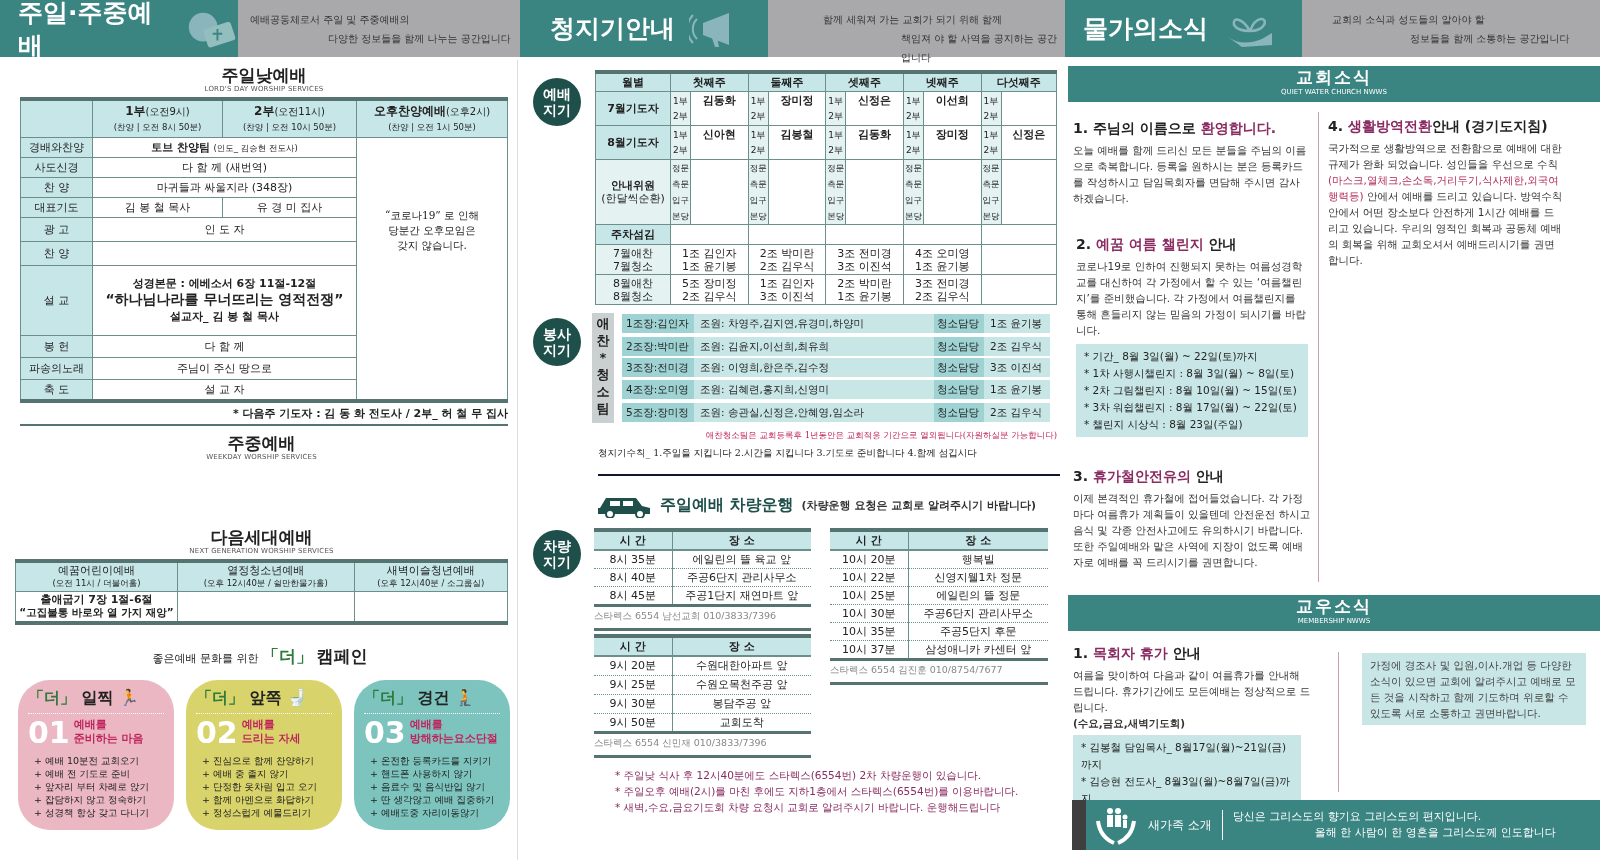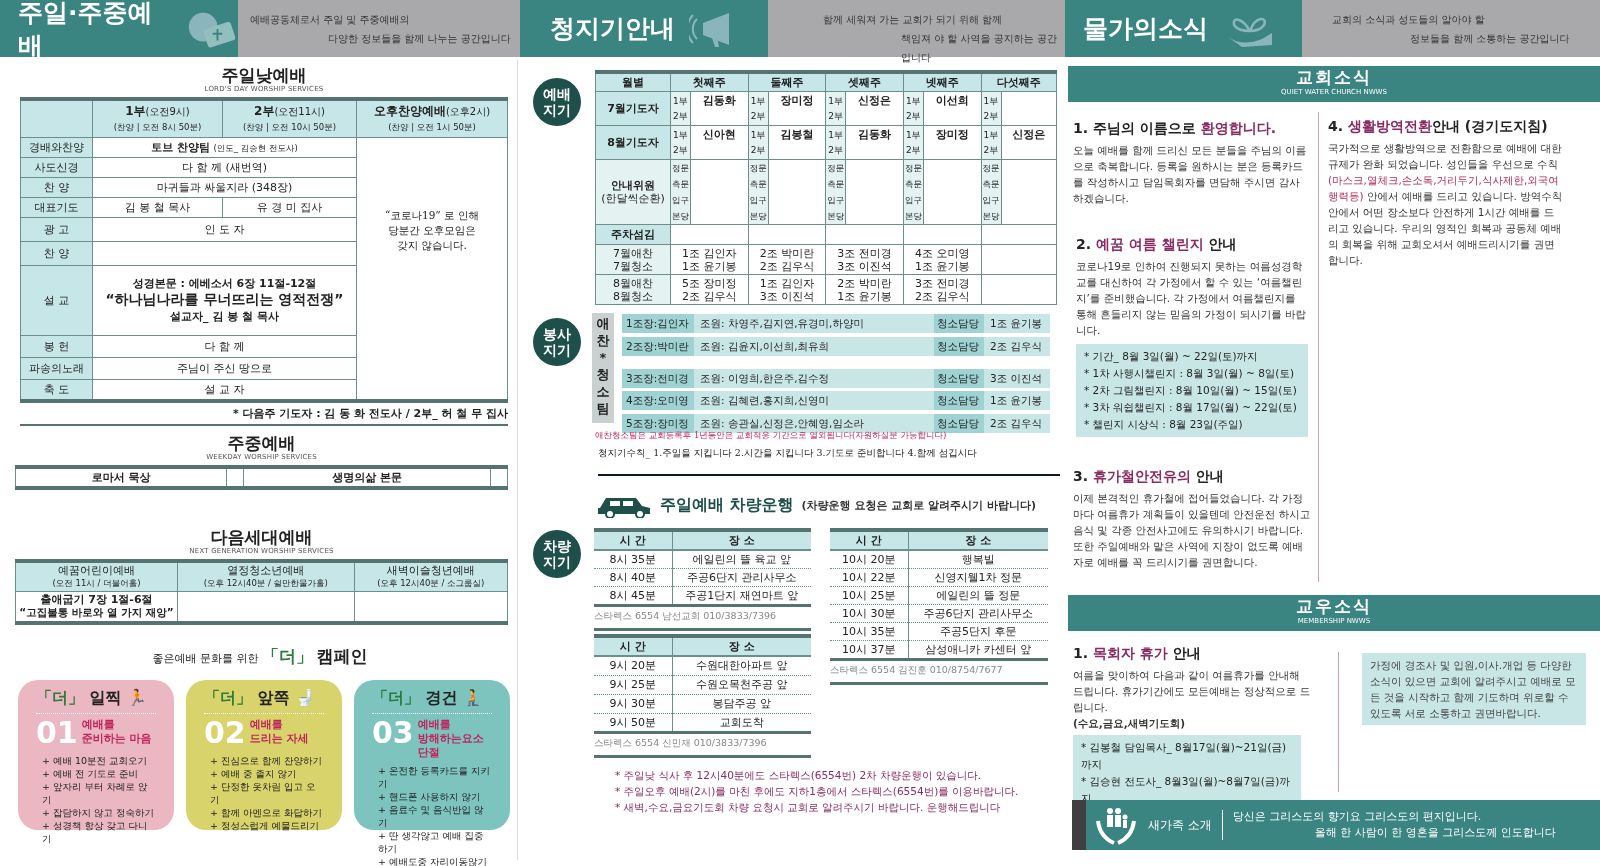--- a/index.html
+++ b/index.html
@@ -15,21 +15,21 @@
 .sec-title{text-align:center;font-weight:bold;font-size:17px;line-height:20px}
 .sec-sub{text-align:center;font-size:7px;color:#555;letter-spacing:.2px;margin-bottom:4px}
 table{border-collapse:collapse;width:100%}
 td,th{border:1px solid #6d8f8c;text-align:center;font-size:11px;padding:1px 2px}
 .thick-t{border-top:4px solid #557370}
 .thick-b{border-bottom:4px solid #557370}
 .small{font-size:8.5px;font-weight:normal}
 .circle{position:absolute;width:48px;height:48px;border-radius:50%;background:#1e4f4a;color:#fff;font-weight:bold;font-size:14px;line-height:16px;display:flex;align-items:center;justify-content:center;text-align:center}
 .pink{color:#b02a5b}
 .mag{color:#8a2b62}
-.card{position:absolute;top:680px;width:156px;height:150px;border-radius:20px;padding:8px 18px}
+.card{position:absolute;top:680px;width:156px;height:150px;border-radius:32px;padding:8px 10px}
 .card .head{font-weight:bold;font-size:16px;border-bottom:1px dotted #fff;padding-bottom:4px;margin-bottom:2px}
 .card .num{font-size:30px;font-weight:bold;color:#fff;float:left;margin-right:4px;line-height:34px}
 .card .sub{color:#c0245e;font-weight:bold;font-size:11px;line-height:14px;padding-top:2px}
 .card ul{list-style:none;clear:both;font-size:9.5px;line-height:13px;padding-left:6px;padding-top:4px}
 .news h3{font-size:14px;font-weight:bold;margin-bottom:4px}
 .news p{font-size:10.5px;line-height:16px;color:#333}
 .box{background:#c9e6e6;padding:4px 8px;font-size:10.5px;line-height:17px}
 </style>
 </head>
 <body>
@@ -142,26 +142,20 @@
   </tbody>
     </table>
   <div style="text-align:right;font-weight:bold;font-size:11px;padding:3px 0;border-bottom:2px solid #557370">* 다음주 기도자 : 김 동 화 전도사   /   2부_ 허 철 무 집사</div>
 </div>
 
 <div style="position:absolute;left:15px;top:433px;width:493px">
   <div class="sec-title">주중예배</div>
   <div class="sec-sub">WEEKDAY WORSHIP SERVICES</div>
   <table class="thick-t thick-b">
     <tbody>
-    <tr style="height:20px;font-weight:bold">
-          <td>로마서 묵상</td>
-          <td></td>
-          <td>생명의삶 본문</td>
-          <td></td>
-        </tr>
   </tbody>
     </table>
 </div>
 
 <div style="position:absolute;left:15px;top:527px;width:493px">
   <div class="sec-title">다음세대예배</div>
   <div class="sec-sub">NEXT GENERATION WORSHIP SERVICES</div>
   <table class="thick-t thick-b">
     <tbody>
         <tr class="lb" style="height:30px;line-height:12px">
@@ -351,21 +345,21 @@
 청
 소
 팀</div>
 <div style="position:absolute;left:622px;top:314px;width:428px">
   <div style="display:flex;height:19px;margin-bottom:3.5px;font-size:10.5px;align-items:center">
       <div style="width:72px;background:#9fd3d3;height:100%;padding:3px 4px">1조장:김인자</div>
       <div style="flex:1;background:#c8e6e6;height:100%;padding:3px 6px">조원:  차영주,김지연,유경미,하양미</div>
       <div style="width:50px;background:#9fd3d3;height:100%;padding:3px 3px">청소담당</div>
       <div style="width:66px;background:#c8e6e6;height:100%;padding:3px 6px">1조  윤기봉</div>
     </div>
-  <div style="display:flex;height:19px;margin-bottom:13px;font-size:10.5px;align-items:flex-start">
+  <div style="display:flex;height:19px;margin-bottom:2px;font-size:10.5px;align-items:flex-start">
       <div style="width:72px;background:#9fd3d3;height:100%;padding:3px 4px">2조장:박미란</div>
       <div style="flex:1;background:#c8e6e6;height:100%;padding:3px 6px">조원:  김윤지,이선희,최유희</div>
       <div style="width:50px;background:#9fd3d3;height:100%;padding:3px 3px">청소담당</div>
       <div style="width:66px;background:#c8e6e6;height:100%;padding:3px 6px">2조  김우식</div>
     </div>
   <div style="display:flex;height:19px;margin-bottom:3.5px;font-size:10.5px;align-items:center">
       <div style="width:72px;background:#9fd3d3;height:100%;padding:3px 4px">3조장:전미경</div>
       <div style="flex:1;background:#c8e6e6;height:100%;padding:3px 6px">조원:  이영희,한은주,김수정</div>
       <div style="width:50px;background:#9fd3d3;height:100%;padding:3px 3px">청소담당</div>
       <div style="width:66px;background:#c8e6e6;height:100%;padding:3px 6px">3조  이진석</div>
@@ -376,21 +370,21 @@
       <div style="width:50px;background:#9fd3d3;height:100%;padding:3px 3px">청소담당</div>
       <div style="width:66px;background:#c8e6e6;height:100%;padding:3px 6px">1조  윤기봉</div>
     </div>
   <div style="display:flex;height:19px;margin-bottom:3.5px;font-size:10.5px;align-items:center">
       <div style="width:72px;background:#9fd3d3;height:100%;padding:3px 4px">5조장:장미정</div>
       <div style="flex:1;background:#c8e6e6;height:100%;padding:3px 6px">조원:  송관실,신정은,안혜영,임소라</div>
       <div style="width:50px;background:#9fd3d3;height:100%;padding:3px 3px">청소담당</div>
       <div style="width:66px;background:#c8e6e6;height:100%;padding:3px 6px">2조  김우식</div>
     </div>
 </div>
-<div style="position:absolute;left:595px;top:430px;width:462px;text-align:left;font-family:'DejaVu Serif',serif;font-size:8.5px;color:#c0245e">애찬청소팀은 교회등록후 1년동안은 교회적응 기간으로 열외됩니다(자원하실분 가능합니다)</div>
+<div style="position:absolute;left:595px;top:430px;width:462px;text-align:right;font-family:'DejaVu Serif',serif;font-size:8.5px;color:#c0245e">애찬청소팀은 교회등록후 1년동안은 교회적응 기간으로 열외됩니다(자원하실분 가능합니다)</div>
 <div style="position:absolute;left:598px;top:447px;width:462px;font-family:'DejaVu Serif',serif;font-size:9.5px;padding-bottom:14px;border-bottom:2px solid #0f172a">청지기수칙_  1.주일을 지킵니다   2.시간을 지킵니다   3.기도로 준비합니다   4.함께 섬깁시다</div>
 
 <div style="position:absolute;left:596px;top:492px;display:flex;align-items:center;gap:8px">
   <svg width="56" height="26" viewBox="0 0 56 26">
       <path d="M4 16 L10 6 L40 6 L46 14 L54 16 L54 22 L2 22 L2 16Z" fill="#1e4f4a"></path>
       <rect x="14" y="9" width="10" height="5" fill="#fff"></rect>
       <rect x="27" y="9" width="10" height="5" fill="#fff"></rect>
       <circle cx="14" cy="22" r="4" fill="#fff" stroke="#1e4f4a" stroke-width="2"></circle>
       <circle cx="44" cy="22" r="4" fill="#fff" stroke="#1e4f4a" stroke-width="2"></circle>
     </svg>

